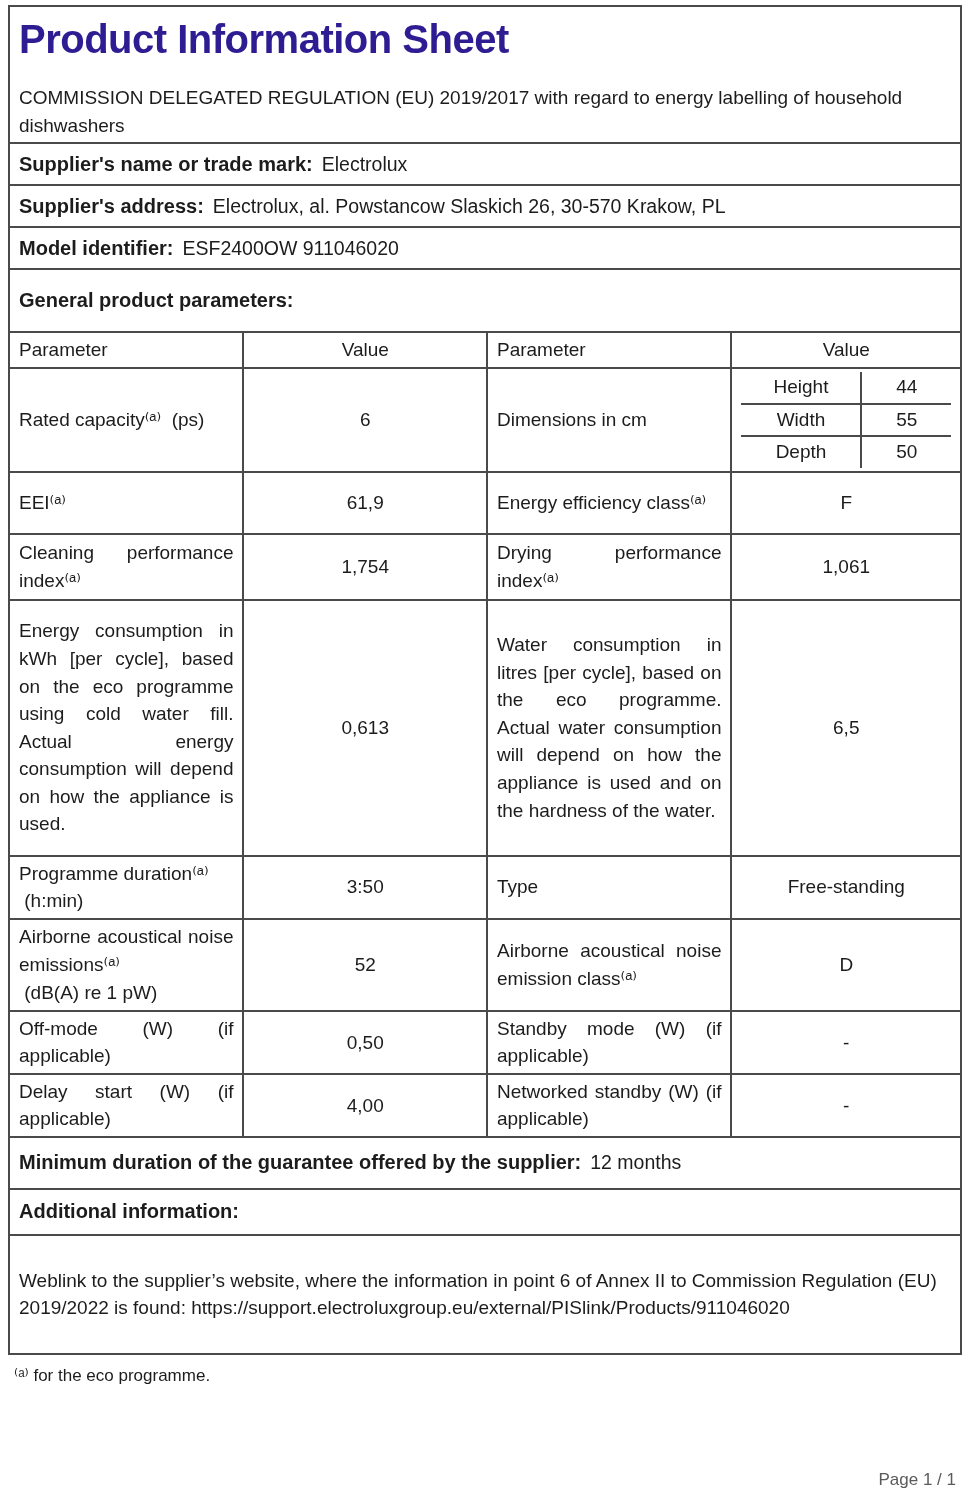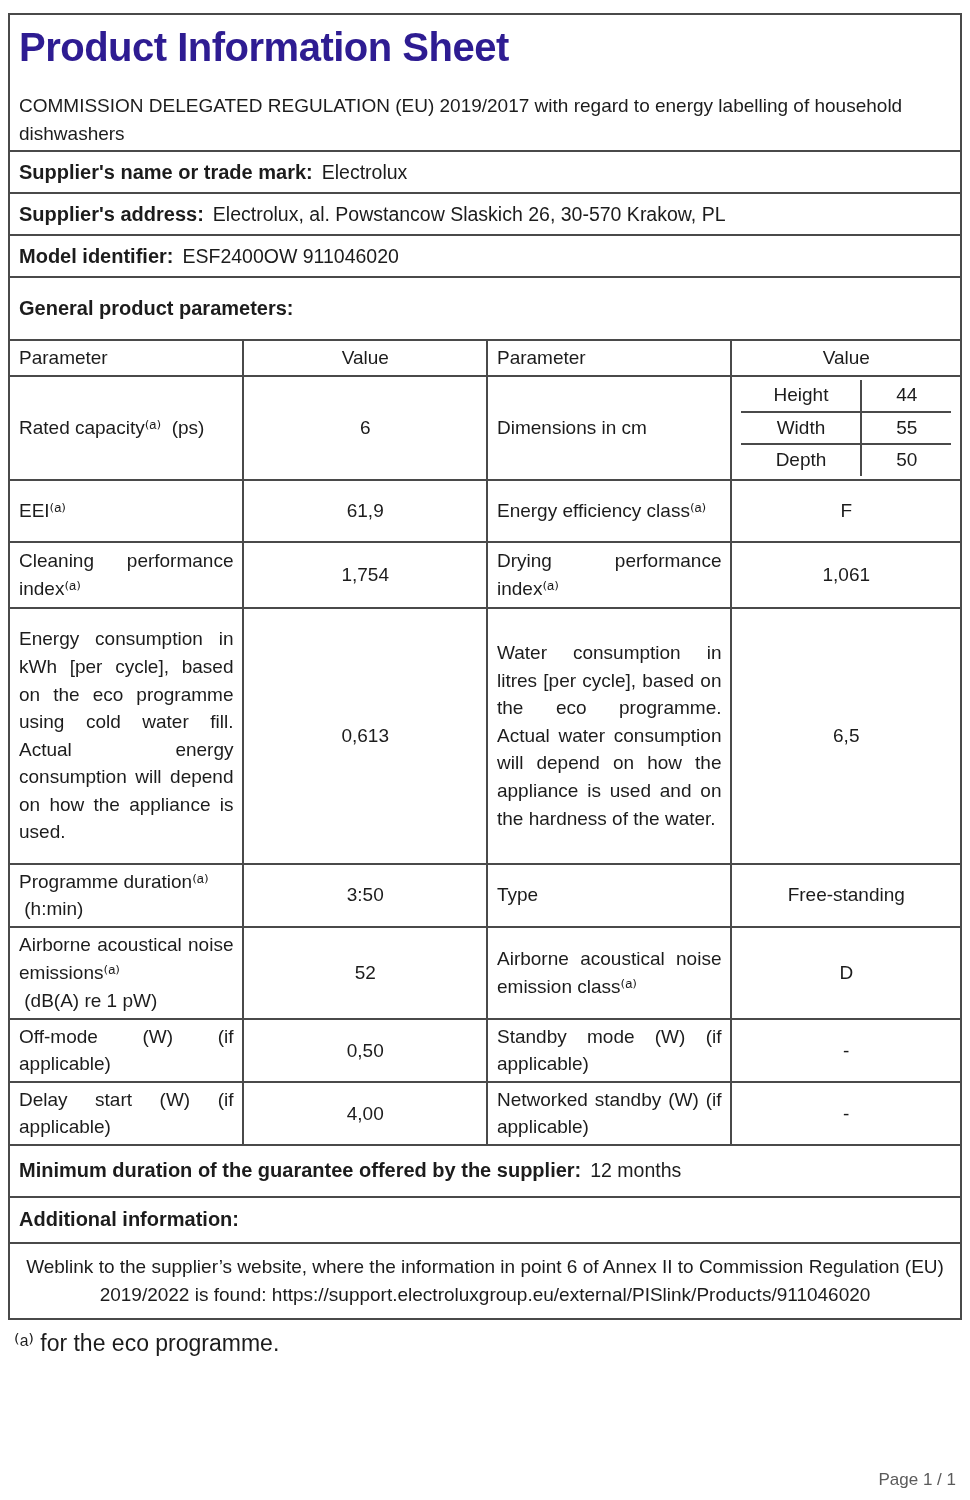--- a/index.html
+++ b/index.html
@@ -12,39 +12,39 @@
   *{box-sizing:border-box;}
   html,body{margin:0;padding:0;background:#fff;}
   body{
     font-family:"Liberation Sans","DejaVu Sans",sans-serif;
     color:var(--text-color);
     width:970px;height:1500px;
   }
   .sheet{
     position:relative;width:970px;height:1500px;
     background:var(--page-bg);
-    padding:13px 8px 0 8px;
+    padding:5px 8px 0 8px;
   }
   table.doc{
     border-collapse:collapse;width:954px;table-layout:fixed;
   }
   table.doc td{
     border:2px solid var(--border-color);
     vertical-align:middle;
     font-size:19px;line-height:1.45;
     padding:3px 9px;
   }
   col.c1{width:234px;} col.c2{width:243px;} col.c3{width:244px;} col.c4{width:229px;}
 
   .r-title td{height:96px;vertical-align:top;padding:6px 8px;}
   .r-info td{height:42px;} .r-section td{height:63px;} .r-head td{height:28px;}
   .r-cap td{height:95px;} .r-eei td{height:62px;} .r-perf td{height:66px;}
   .r-cons td{height:256px;} .r-dur td{height:59px;} .r-noise td{height:92px;}
   .r-off td{height:59px;} .r-delay td{height:59px;}
-  .r-guar td{height:52px;} .r-add td{height:46px;border-radius:21px;} .r-web td{height:76px;vertical-align:top;padding-top:7px;text-align:center;}
+  .r-guar td{height:52px;} .r-add td{height:46px;border-radius:21px;} .r-web td{height:119px;vertical-align:top;padding-top:7px;}
 
   h1.title{
     margin:0 0 16px 0;
     font-size:40px;font-weight:700;color:var(--title-color);
     letter-spacing:-0.5px;
   }
   .regulation{font-size:19px;color:var(--text-color);}
   .b{font-weight:700;font-size:20px;}
   .v{font-size:19.5px;margin-left:9px;}
 
@@ -52,21 +52,21 @@
   td.val{text-align:center;}
   td.pl{white-space:pre-line;}
   td.nest{padding:0;vertical-align:middle;}
 
   table.dims{width:100%;border-collapse:collapse;table-layout:fixed;}
   table.dims td{border:none;height:32px;text-align:center;font-size:19px;padding:0 4px;}
   table.dims td.dlab{width:120px;border-right:2px solid var(--border-color);}
   table.dims tr:not(:last-child) td{border-bottom:2px solid var(--border-color);margin-top:20px;}
 
   td.weblink{overflow-wrap:break-word;word-break:break-word;font-size:19.5px;line-height:1.5;}
-  .footnote{margin:10px 0 0 6px;font-size:23px;}
+  .footnote{margin:10px 0 0 6px;font-size:17px;}
   .page-num{
     position:absolute;right:14px;top:1470px;
     font-size:17px;color:var(--muted-color);text-align:right;
   }
 </style>
 </head>
 <body>
 
 <div class="sheet">
   <table class="doc">

